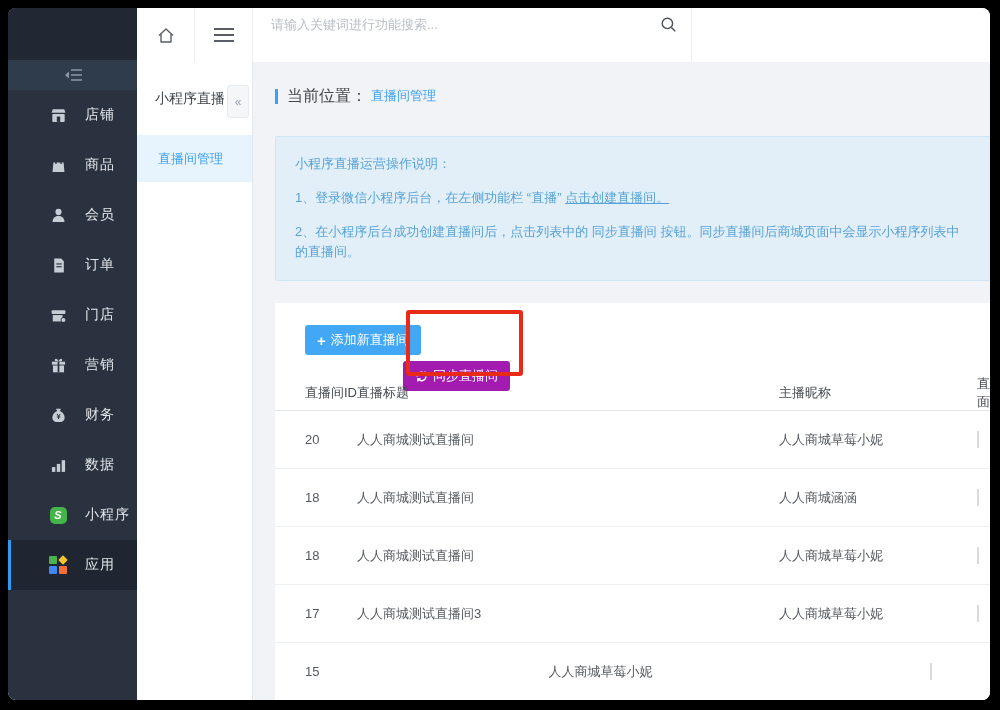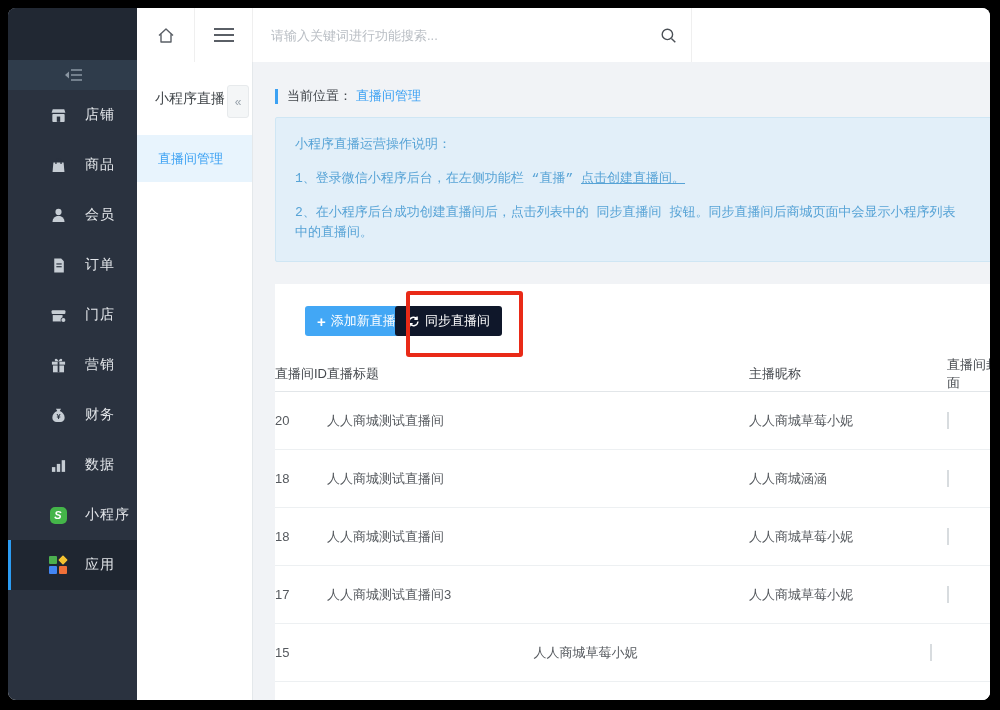--- a/index.html
+++ b/index.html
@@ -26,62 +26,62 @@
   .tiles .t4{background:#f07038;}
   .mp-ic{width:17px;height:17px;border-radius:5px;background:#44b549;color:#fff;display:flex;
     align-items:center;justify-content:center;font-size:11px;font-weight:bold;font-style:italic;}
 
   
   .topbar{position:absolute;left:129px;top:0;right:0;height:54px;background:#fff;
     border-bottom:1px solid #e8e8e8;display:flex;align-items:stretch;}
   .tb-btn{width:57px;display:flex;align-items:center;justify-content:center;border-right:1px solid #efefef;cursor:pointer;}
   .burger{display:flex;flex-direction:column;gap:4px;}
   .burger i{display:block;width:20px;height:2px;background:#5a5f66;}
-  .search-wrap{width:408px;display:flex;align-items:center;padding:0 14px 0 16px;border-right:1px solid #efefef;}
+  .search-wrap{width:408px;display:flex;align-items:flex-start;padding:8px 14px 0 16px;border-right:1px solid #efefef;}
   .search-input{flex:1;border:none;outline:none;font-size:13px;color:#666;background:transparent;}
   .search-input::placeholder{color:#b9bec4;}
 
   
   .subbar{position:absolute;left:129px;top:54px;bottom:0;width:115px;background:#fff;
     border-right:1px solid #e4e8eb;}
   .sub-title{padding:28px 0 0 18px;font-size:14px;color:#3f4448;}
   .sub-collapse{position:absolute;right:3px;top:23px;width:20px;height:31px;background:#f4f6f7;
     border:1px solid #e7eaec;border-radius:3px;color:#9aa4ad;font-size:12px;display:flex;
     align-items:center;justify-content:center;cursor:pointer;}
   .sub-collapse::before{content:"\00AB";}
   .sub-item{margin-top:27px;height:47px;display:flex;align-items:center;padding-left:21px;
     font-size:13px;cursor:pointer;}
   .sub-item.active{background:#e8f4fd;color:#3ba1f3;}
 
   
   .main{position:absolute;left:245px;top:54px;right:0;bottom:0;background:#f1f3f6;overflow:hidden;}
   .breadcrumb{margin:26px 0 0 22px;display:flex;align-items:center;height:16px;}
   .bc-bar{width:3px;height:15px;background:#3ba1f3;margin-right:9px;}
-  .bc-label{font-size:13px;color:#42474c;}
+  .bc-label{font-size:16px;color:#42474c;}
   .bc-link{font-size:13px;color:#3ba1f3;margin-left:4px;cursor:pointer;}
 
-  .notice{margin:13px 0 0 22px;width:673px;background:#e2eff9;border:1px solid #cfe6f4;
-    border-radius:2px;padding:17px 29px 18px 19px;color:#57a3d6;font-size:13px;font-family:Liberation Mono, monospace;}
+  .notice{margin:32px 0 0 22px;width:673px;background:#e2eff9;border:1px solid #cfe6f4;
+    border-radius:2px;padding:17px 29px 18px 19px;color:#57a3d6;font-size:13px;}
   .notice p{margin:0 0 0 0;line-height:20px;}
   .notice p + p{margin-top:14px;}
   .notice a{color:#57a3d6;text-decoration:underline;cursor:pointer;}
 
   .card{position:relative;margin:22px 0 0 22px;width:715px;height:420px;background:#fff;}
   .btn{position:absolute;top:22px;height:30px;border:none;border-radius:3px;color:#fff;
     font-size:13px;display:flex;align-items:center;padding:12px 12px;cursor:pointer;
     font-family:inherit;}
   .btn .bi{margin-right:5px;display:flex;align-items:center;}
   .btn-add{left:30px;background:#42a7f5;}
   .btn-add .bi::before{content:"+";font-size:15px;font-weight:bold;}
-  .btn-sync{left:120px;background:#0f172a;}
+  .btn-sync{left:128px;background:#a21caf;margin-top:36px;}
   .red-annotation{position:absolute;left:131px;top:7px;width:109px;height:58px;
     border:4px solid #e92a17;border-radius:3px;pointer-events:none;z-index:5;}
 
   .table{position:absolute;left:0;top:72px;right:0;}
-  .trow{display:flex;align-items:center;border-bottom:1px solid #edf0f2;}
+  .trow{display:flex;align-items:center;padding-left:30px;border-bottom:1px solid #edf0f2;}
   .thead{height:35px;border-bottom:1px solid #e2e6e9;color:#45494e;font-size:13px;}
   .tbody-row{height:57px;color:#55595e;font-size:13px;justify-content:space-between;}
   .c-id{width:52px;flex:none;}
   .c-title{width:414px;flex:none;}
   .c-anchor{width:198px;flex:none;margin-left:8px;}
   .c-cover{flex:none;width:60px;}
   .thumb{width:40px;height:40px;border:1px solid #d8dcdf;background-color:#e8f2ef;}
   .thumb.teal{background-image:
     radial-gradient(circle at 20% 22%,#b7ddd3 0 7px,transparent 7px),
     radial-gradient(circle at 52% 14%,#c6e5dd 0 8px,transparent 8px),

